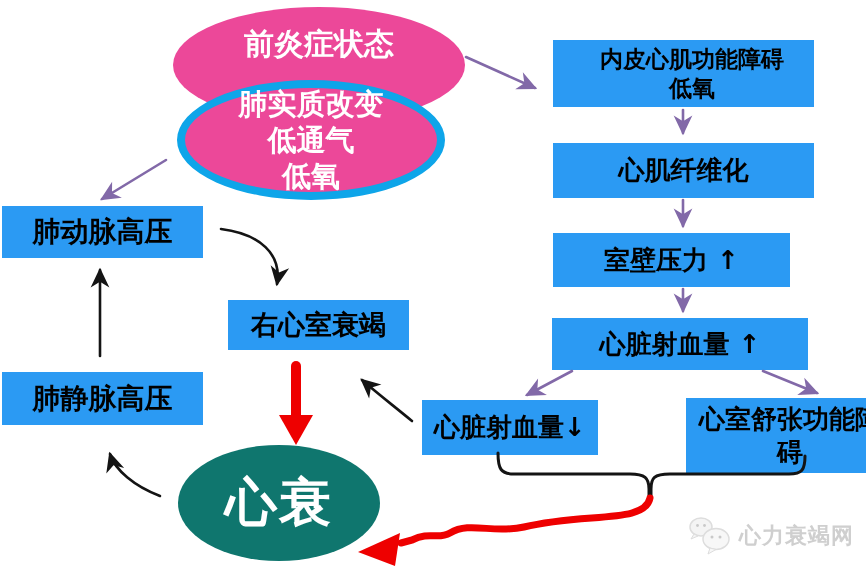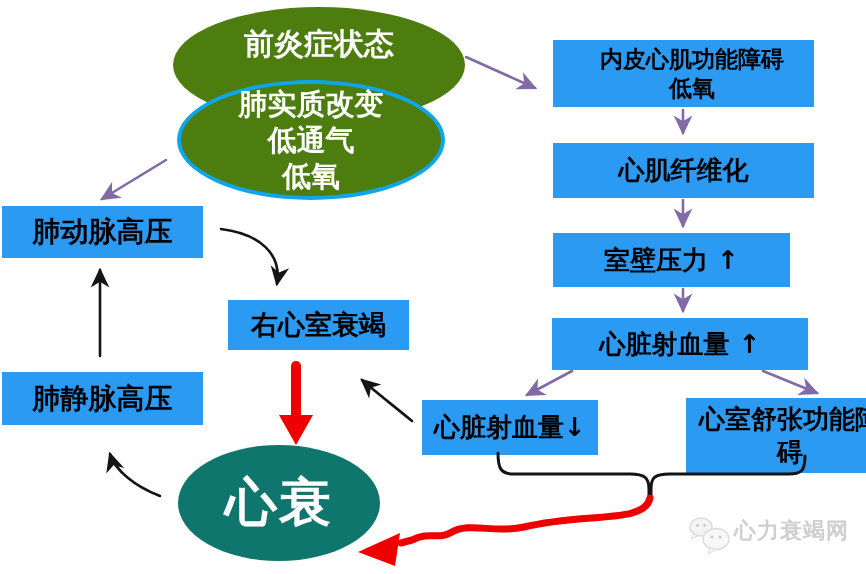--- a/index.html
+++ b/index.html
@@ -6,44 +6,44 @@
   .canvas{
     position:relative;width:866px;height:574px;background:#ffffff;overflow:hidden;
     font-family:"DejaVu Sans","Liberation Sans",sans-serif;
   }
   .node{
     position:absolute;box-sizing:border-box;
     display:flex;flex-direction:column;align-items:center;justify-content:center;
     text-align:center;font-weight:bold;color:#000;
   }
   .box{background:#2B9AF3;}
-  .ellipse{background:#4d7c0f;color:#ffffff;border-radius:50%;}
+  .ellipse{background:#ec4899;color:#ffffff;border-radius:50%;}
   .red-ellipse{background:#0f766e;color:#ffffff;border-radius:50%;}
 
   #ell-back{left:173px;top:7px;width:292px;height:116px;font-size:30px;justify-content:flex-start;padding-top:17px;}
-  #ell-front{left:177px;top:80px;width:268px;height:120px;font-size:29px;line-height:36px;border:4px solid #0ea5e9;}
+  #ell-front{left:177px;top:80px;width:268px;height:120px;font-size:29px;line-height:36px;border:8px solid #0ea5e9;}
   #box-endo{left:553px;top:40px;width:261px;height:67px;font-size:23px;line-height:29px;padding-left:17px;}
   #box-fib{left:553px;top:143px;width:261px;height:55px;font-size:26px;}
   #box-wall{left:553px;top:233px;width:237px;height:54px;font-size:26px;justify-content:center;}
   #box-fill{left:552px;top:318px;width:256px;height:52px;font-size:26px;}
   #box-eject{left:422px;top:400px;width:176px;height:55px;font-size:26px;}
   #box-diast{left:652px;top:398px;width:208px;height:75px;font-size:26px;line-height:33px;padding:0 2px;margin-left:34px;}
   #box-pah{left:2px;top:206px;width:201px;height:52px;font-size:28px;}
   #box-rv{left:228px;top:300px;width:181px;height:50px;font-size:27px;}
   #box-pvh{left:2px;top:372px;width:201px;height:53px;font-size:28px;}
   #ell-hf{left:178px;top:445px;width:202px;height:116px;font-size:52px;letter-spacing:2px;}
 
   .arrow-layer{position:absolute;left:0;top:0;z-index:6;pointer-events:none;}
   .pa{stroke:#8269A8;stroke-width:2.6;fill:none;stroke-linecap:round;}
   .bk{stroke:#141414;stroke-width:2.6;fill:none;stroke-linecap:round;}
   .brace{stroke:#141414;stroke-width:3;fill:none;stroke-linecap:round;stroke-linejoin:round;}
   .rd{stroke:#EE0000;fill:none;stroke-linecap:round;stroke-linejoin:round;}
 
   .watermark{
-    position:absolute;left:688px;top:516px;display:flex;align-items:flex-start;
+    position:absolute;left:688px;top:516px;display:flex;align-items:center;gap:5px;
     color:#CFCFCF;font-size:22px;font-weight:bold;letter-spacing:1px;z-index:7;
   }
 </style>
 </head>
 <body>
 
 <div class="canvas">
 
   <div class="node ellipse" id="ell-back">
     <span>前炎症状态</span>

